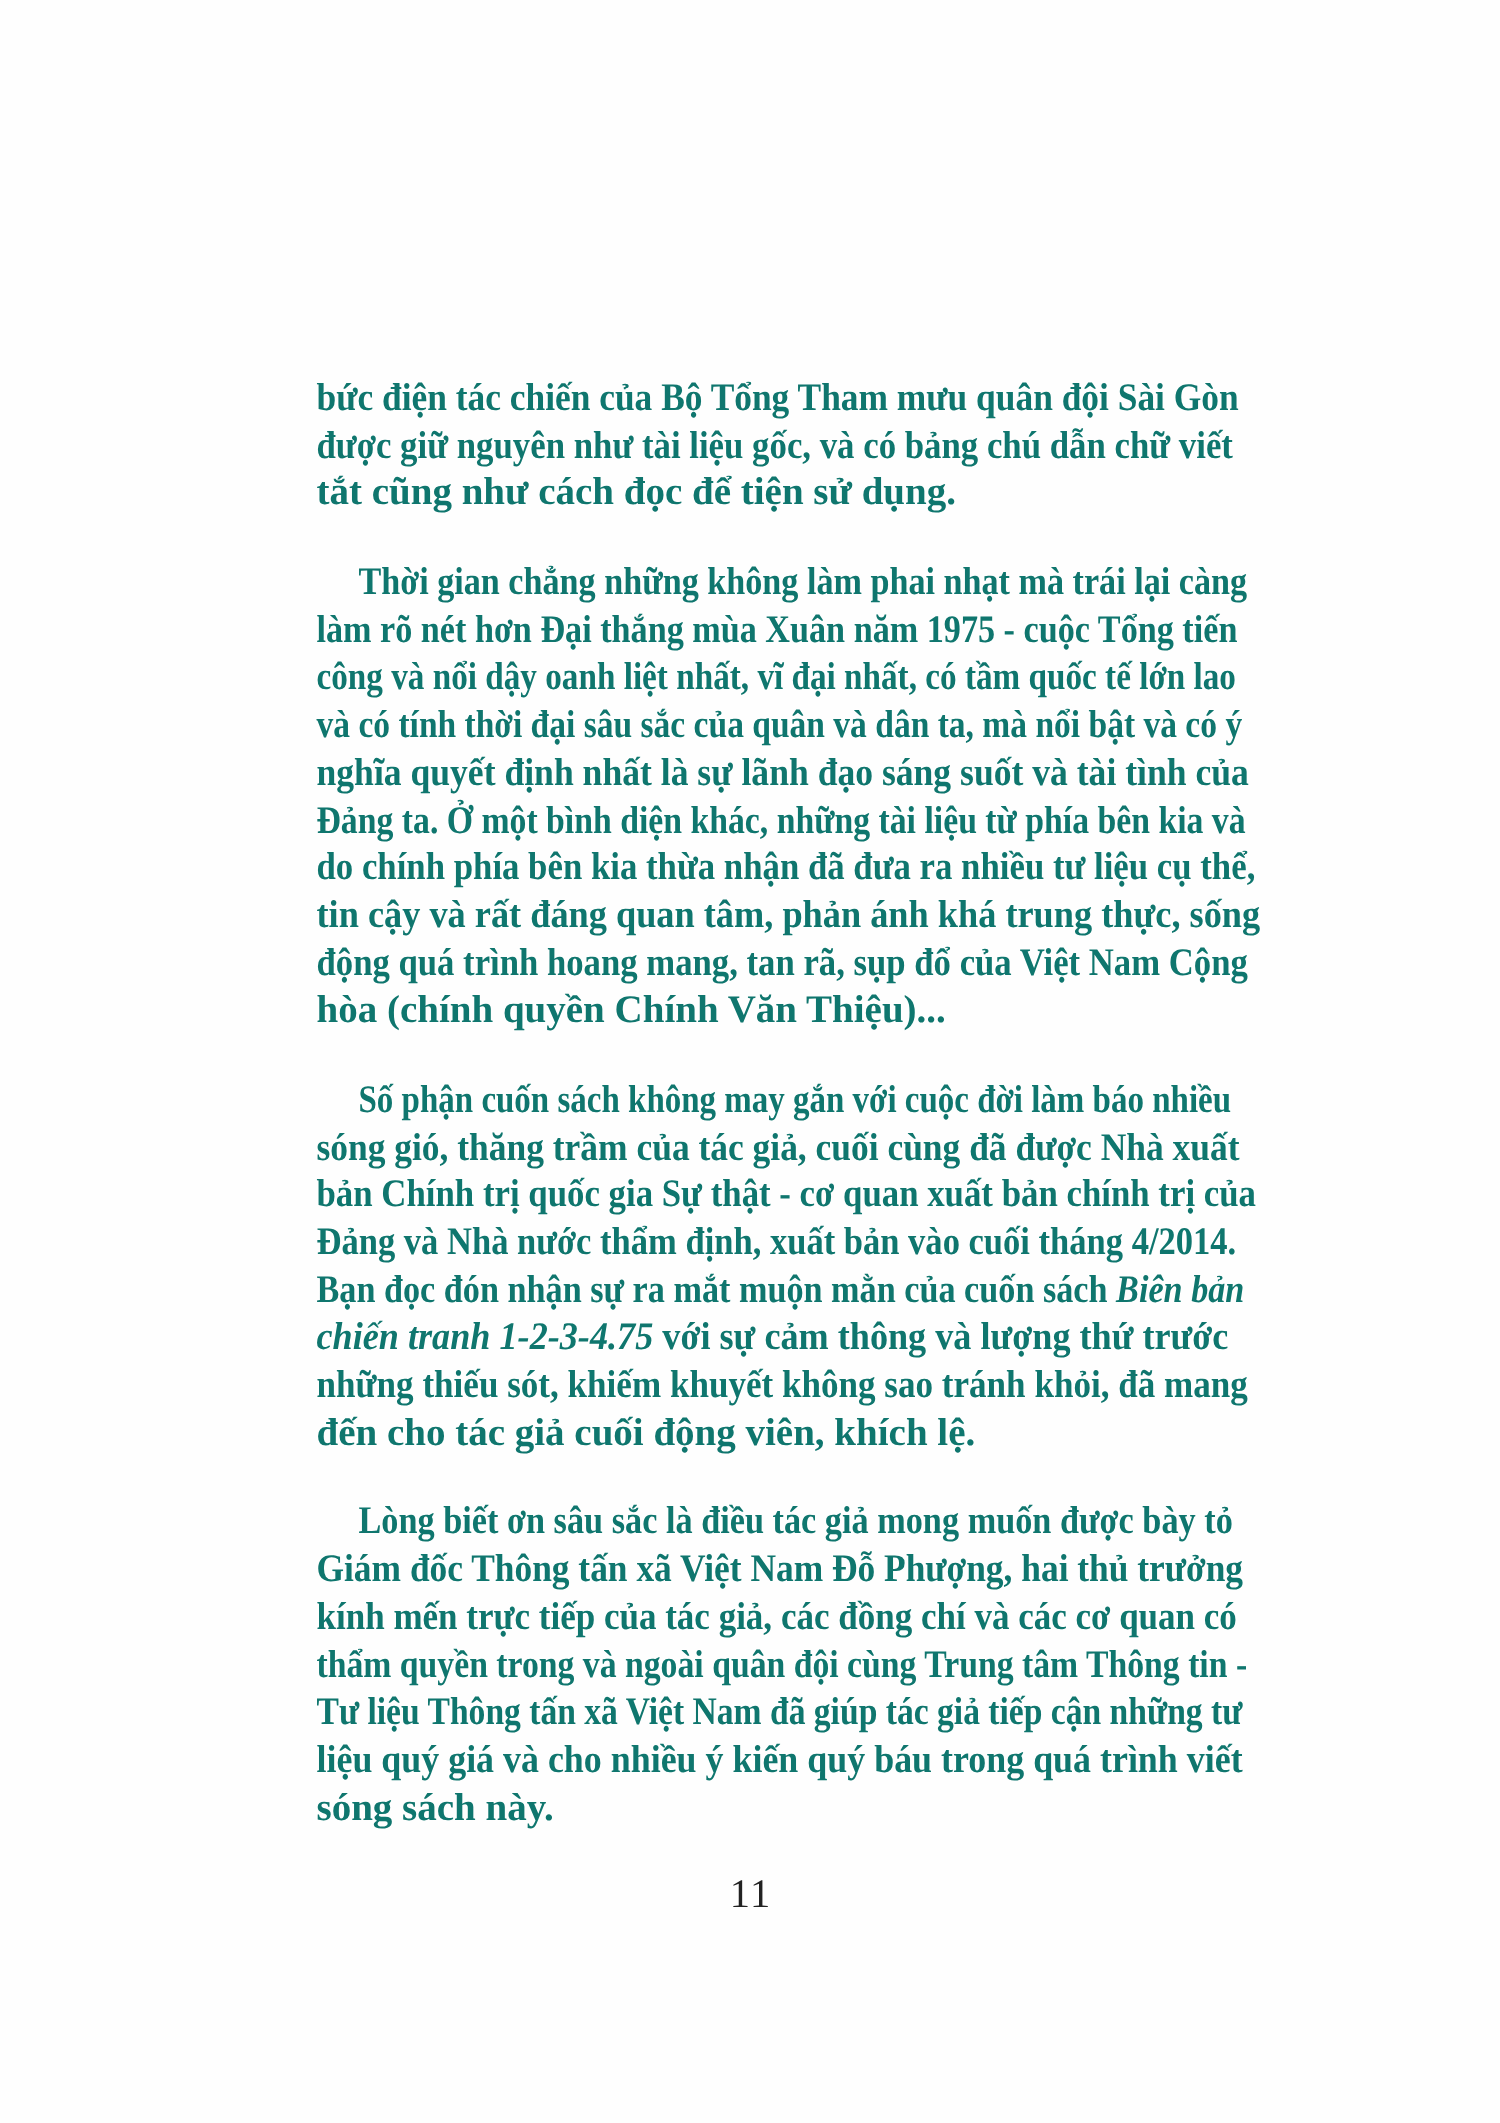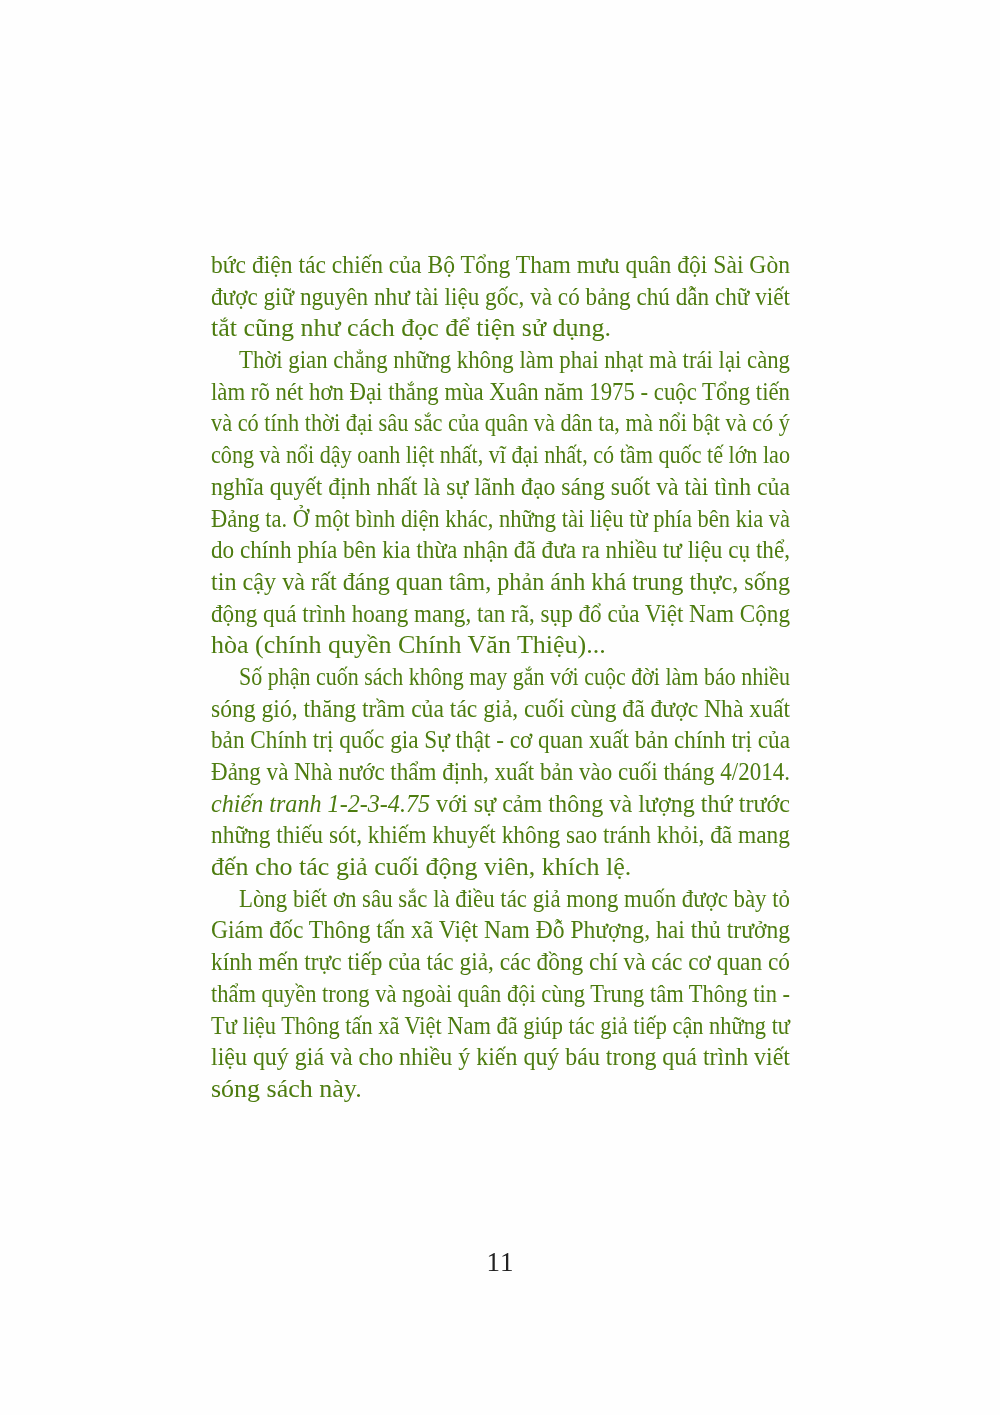--- a/index.html
+++ b/index.html
@@ -24,21 +24,21 @@
     color: #1e1e1e;
     font-size: 26px;
   }
   .paragraph { margin: 0; padding: 0; }
   .line {
     line-height: 31.7px;
     height: 31.7px;
     white-space: nowrap;
     overflow: visible;
   }
-  .line.indent { padding-left: 28px; }
+  .line.indent { padding-left: 28px; margin-top: 28px; }
   .line-inner {
     display: inline-block;
     transform-origin: 0 50%;
     white-space: nowrap;
   }
   .line-inner em { font-style: italic; }
   .page-number {
     position: absolute;
     top: 1247px;
     left: 211px;
@@ -46,43 +46,44 @@
     text-align: center;
     font-size: 27px;
     color: #222222;
     letter-spacing: 1px;
   }
 </style>
 </head>
 <body>
 
 <div class="page">
-  <div class="text-block" style="color: #4d7c0f;">
+  <div class="text-block" style="color: #0f766e; font-weight: bold;">
       <div class="paragraph">
         <div class="line"><span class="line-inner" style="transform: scaleX(0.90739);"><span>bức điện tác chiến của Bộ Tổng Tham mưu quân đội Sài Gòn</span></span></div>
         <div class="line"><span class="line-inner" style="transform: scaleX(0.891906);"><span>được giữ nguyên như tài liệu gốc, và có bảng chú dẫn chữ viết</span></span></div>
         <div class="line last"><span class="line-inner"><span>tắt cũng như cách đọc để tiện sử dụng.</span></span></div>
       </div>
       <div class="paragraph">
         <div class="line indent"><span class="line-inner" style="transform: scaleX(0.875602);"><span>Thời gian chẳng những không làm phai nhạt mà trái lại càng</span></span></div>
         <div class="line"><span class="line-inner" style="transform: scaleX(0.876008);"><span>làm rõ nét hơn Đại thắng mùa Xuân năm 1975 - cuộc Tổng tiến</span></span></div>
+        <div class="line"><span class="line-inner" style="transform: scaleX(0.851236);"><span>công và nổi dậy oanh liệt nhất, vĩ đại nhất, có tầm quốc tế lớn lao</span></span></div>
         <div class="line"><span class="line-inner" style="transform: scaleX(0.859509);"><span>và có tính thời đại sâu sắc của quân và dân ta, mà nổi bật và có ý</span></span></div>
-        <div class="line"><span class="line-inner" style="transform: scaleX(0.851236);"><span>công và nổi dậy oanh liệt nhất, vĩ đại nhất, có tầm quốc tế lớn lao</span></span></div>
         <div class="line"><span class="line-inner" style="transform: scaleX(0.912732);"><span>nghĩa quyết định nhất là sự lãnh đạo sáng suốt và tài tình của</span></span></div>
         <div class="line"><span class="line-inner" style="transform: scaleX(0.864986);"><span>Đảng ta. Ở một bình diện khác, những tài liệu từ phía bên kia và</span></span></div>
         <div class="line"><span class="line-inner" style="transform: scaleX(0.891498);"><span>do chính phía bên kia thừa nhận đã đưa ra nhiều tư liệu cụ thể,</span></span></div>
         <div class="line"><span class="line-inner" style="transform: scaleX(0.930798);"><span>tin cậy và rất đáng quan tâm, phản ánh khá trung thực, sống</span></span></div>
         <div class="line"><span class="line-inner" style="transform: scaleX(0.889764);"><span>động quá trình hoang mang, tan rã, sụp đổ của Việt Nam Cộng</span></span></div>
         <div class="line last"><span class="line-inner"><span>hòa (chính quyền Chính Văn Thiệu)...</span></span></div>
       </div>
       <div class="paragraph">
         <div class="line indent"><span class="line-inner" style="transform: scaleX(0.845923);"><span>Số phận cuốn sách không may gắn với cuộc đời làm báo nhiều</span></span></div>
         <div class="line"><span class="line-inner" style="transform: scaleX(0.908658);"><span>sóng gió, thăng trầm của tác giả, cuối cùng đã được Nhà xuất</span></span></div>
         <div class="line"><span class="line-inner" style="transform: scaleX(0.892421);"><span>bản Chính trị quốc gia Sự thật - cơ quan xuất bản chính trị của</span></span></div>
         <div class="line"><span class="line-inner" style="transform: scaleX(0.885512);"><span>Đảng và Nhà nước thẩm định, xuất bản vào cuối tháng 4/2014.</span></span></div>
+        <div class="line"><span class="line-inner" style="transform: scaleX(0.876837);"><span>Bạn đọc đón nhận sự ra mắt muộn mằn của cuốn sách </span><em>Biên bản</em></span></div>
         <div class="line"><span class="line-inner" style="transform: scaleX(0.927838);"><em>chiến tranh 1-2-3-4.75</em><span> với sự cảm thông và lượng thứ trước</span></span></div>
         <div class="line"><span class="line-inner" style="transform: scaleX(0.899374);"><span>những thiếu sót, khiếm khuyết không sao tránh khỏi, đã mang</span></span></div>
         <div class="line last"><span class="line-inner"><span>đến cho tác giả cuối động viên, khích lệ.</span></span></div>
       </div>
       <div class="paragraph">
         <div class="line indent"><span class="line-inner" style="transform: scaleX(0.878547);"><span>Lòng biết ơn sâu sắc là điều tác giả mong muốn được bày tỏ</span></span></div>
         <div class="line"><span class="line-inner" style="transform: scaleX(0.90739);"><span>Giám đốc Thông tấn xã Việt Nam Đỗ Phượng, hai thủ trưởng</span></span></div>
         <div class="line"><span class="line-inner" style="transform: scaleX(0.897587);"><span>kính mến trực tiếp của tác giả, các đồng chí và các cơ quan có</span></span></div>
         <div class="line"><span class="line-inner" style="transform: scaleX(0.864582);"><span>thẩm quyền trong và ngoài quân đội cùng Trung tâm Thông tin -</span></span></div>
         <div class="line"><span class="line-inner" style="transform: scaleX(0.861267);"><span>Tư liệu Thông tấn xã Việt Nam đã giúp tác giả tiếp cận những tư</span></span></div>

